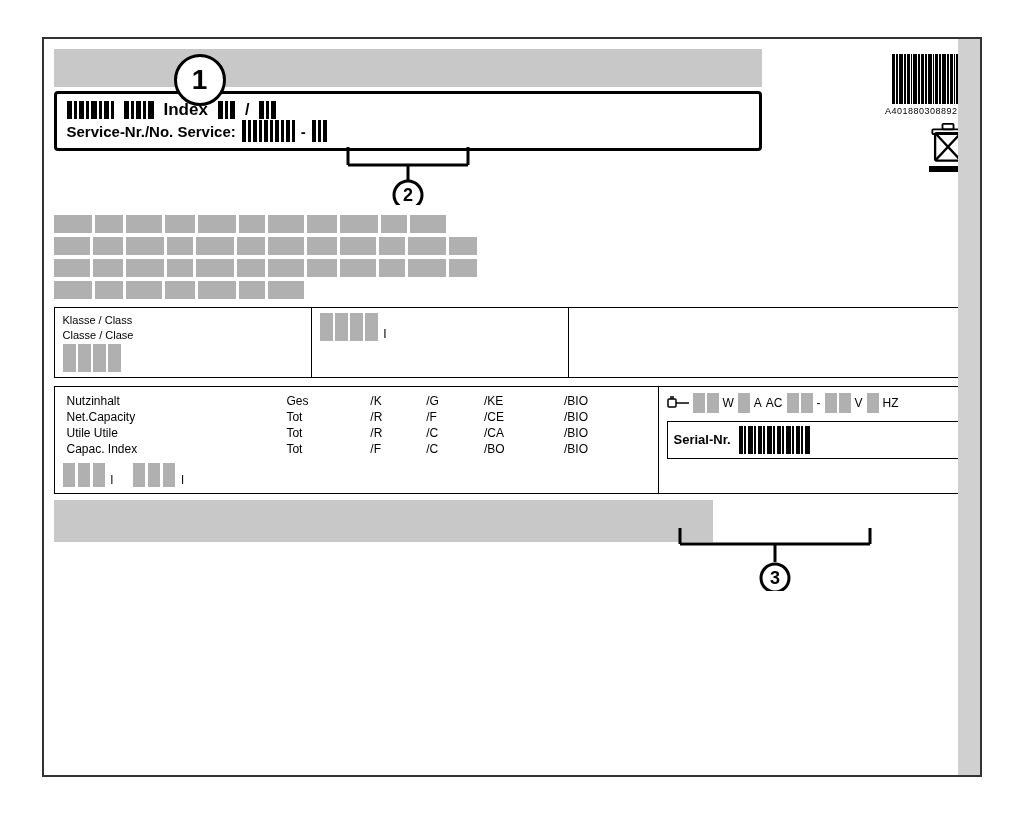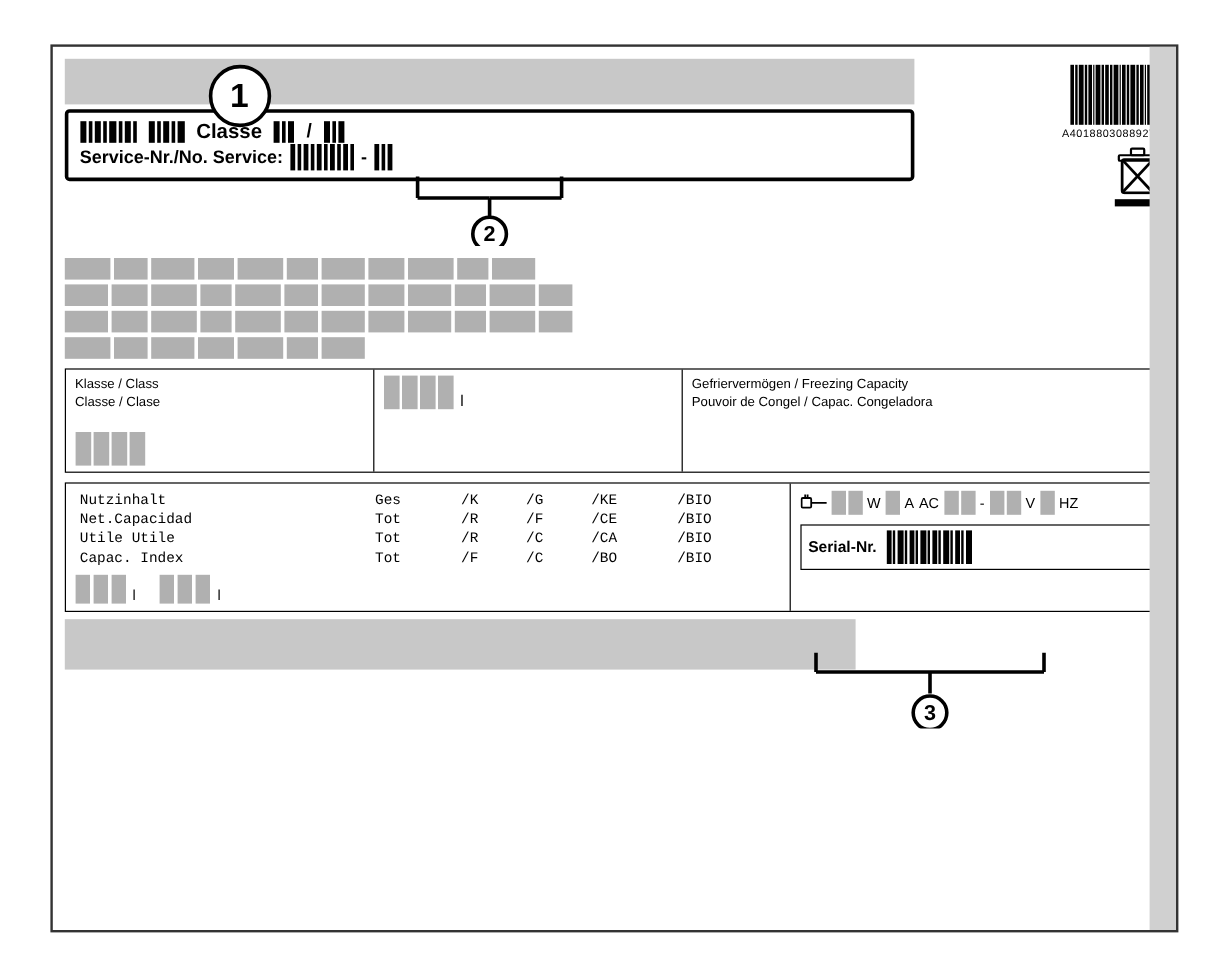--- a/index.html
+++ b/index.html
@@ -153,21 +153,21 @@
       padding: 5px 8px;
       flex: 1;
     }
     .spec-col:last-child {
       border-right: none;
       flex: 1.6;
     }
     .spec-col-label {
       font-size: 11px;
       line-height: 1.4;
-      margin-bottom: 16px;
+      margin-bottom: 0;
     }
     .spec-col-value {
       display: flex;
       gap: 3px;
       align-items: flex-end;
     }
 
     
     .net-section {
       display: flex;
@@ -176,21 +176,20 @@
     }
     .net-left {
       flex: 1;
       padding: 6px 8px;
       border-right: 1.5px solid #000;
       font-size: 12px;
     }
     .net-left table {
       width: 100%;
       border-collapse: collapse;
-      font-family: Liberation Mono, monospace;
     }
     .net-left td {
       padding: 1px 4px;
       font-size: 12px;
       white-space: nowrap;
     }
     .net-bottom-row {
       display: flex;
       gap: 20px;
       margin-top: 6px;
@@ -316,21 +315,21 @@
               <span style="width:5px"></span>
               <span style="width:3px"></span>
           </div>
           <div class="barcode-small">
             <span style="width:5px"></span>
               <span style="width:3px"></span>
               <span style="width:5px"></span>
               <span style="width:3px"></span>
               <span style="width:6px"></span>
           </div>
-          <span style="font-size:17px; font-weight:bold;">Classe</span>
+          <span style="font-size:17px; font-weight:bold;">Index</span>
 
           <div class="barcode-small">
             <span style="width:5px"></span>
               <span style="width:3px"></span>
               <span style="width:5px"></span>
           </div>
           <span>/</span>
           <div class="barcode-small">
             <span style="width:5px"></span>
               <span style="width:3px"></span>
@@ -489,38 +488,37 @@
         <div style="display:flex; gap:2px; align-items:flex-end;">
           <span style="width:13px; height:28px; background:#b0b0b0; display:inline-block;"></span>
           <span style="width:13px; height:28px; background:#b0b0b0; display:inline-block;"></span>
           <span style="width:13px; height:28px; background:#b0b0b0; display:inline-block;"></span>
           <span style="width:13px; height:28px; background:#b0b0b0; display:inline-block;"></span>
         </div>
         <span style="font-size:13px; margin-left:3px;">l</span>
       </div>
     </div>
     <div class="spec-col">
-      <div class="spec-col-label">Gefriervermögen / Freezing Capacity<br>Pouvoir de Congel / Capac. Congeladora</div>
     </div>
   </div>
 
   <div class="net-section">
     <div class="net-left">
       <table>
         <tbody>
           <tr>
             <td>Nutzinhalt</td>
             <td>Ges</td>
             <td>/K</td>
             <td>/G</td>
             <td>/KE</td>
             <td>/BIO</td>
           </tr>
           <tr>
-            <td>Net.Capacidad</td>
+            <td>Net.Capacity</td>
             <td>Tot</td>
             <td>/R</td>
             <td>/F</td>
             <td>/CE</td>
             <td>/BIO</td>
           </tr>
           <tr>
             <td>Utile Utile</td>
             <td>Tot</td>
             <td>/R</td>

